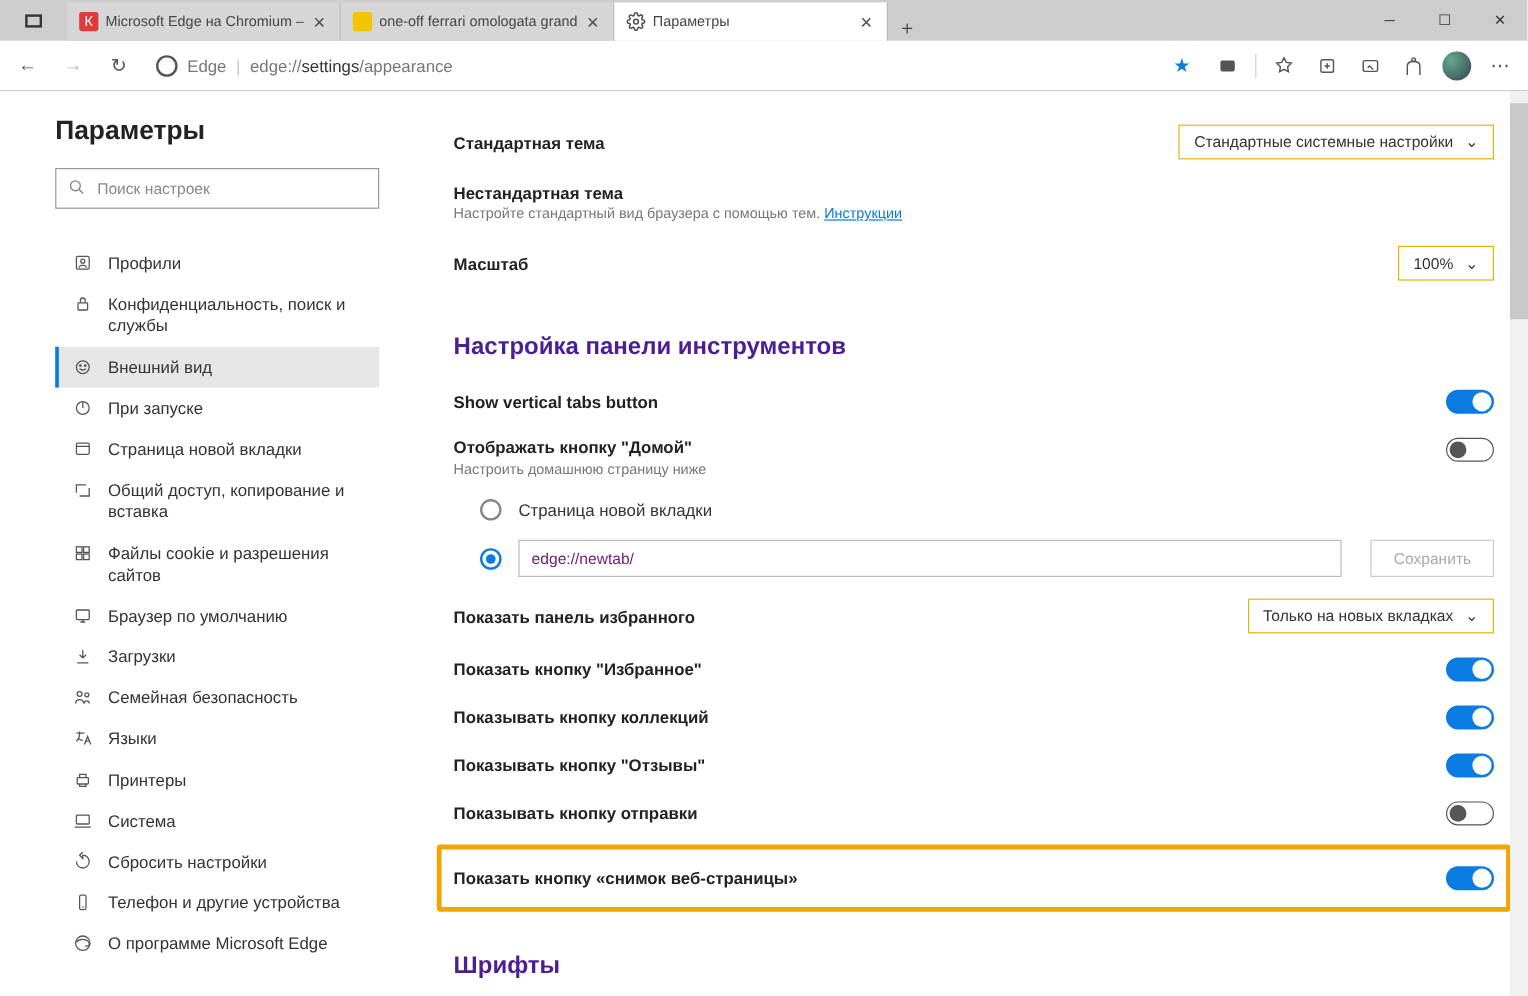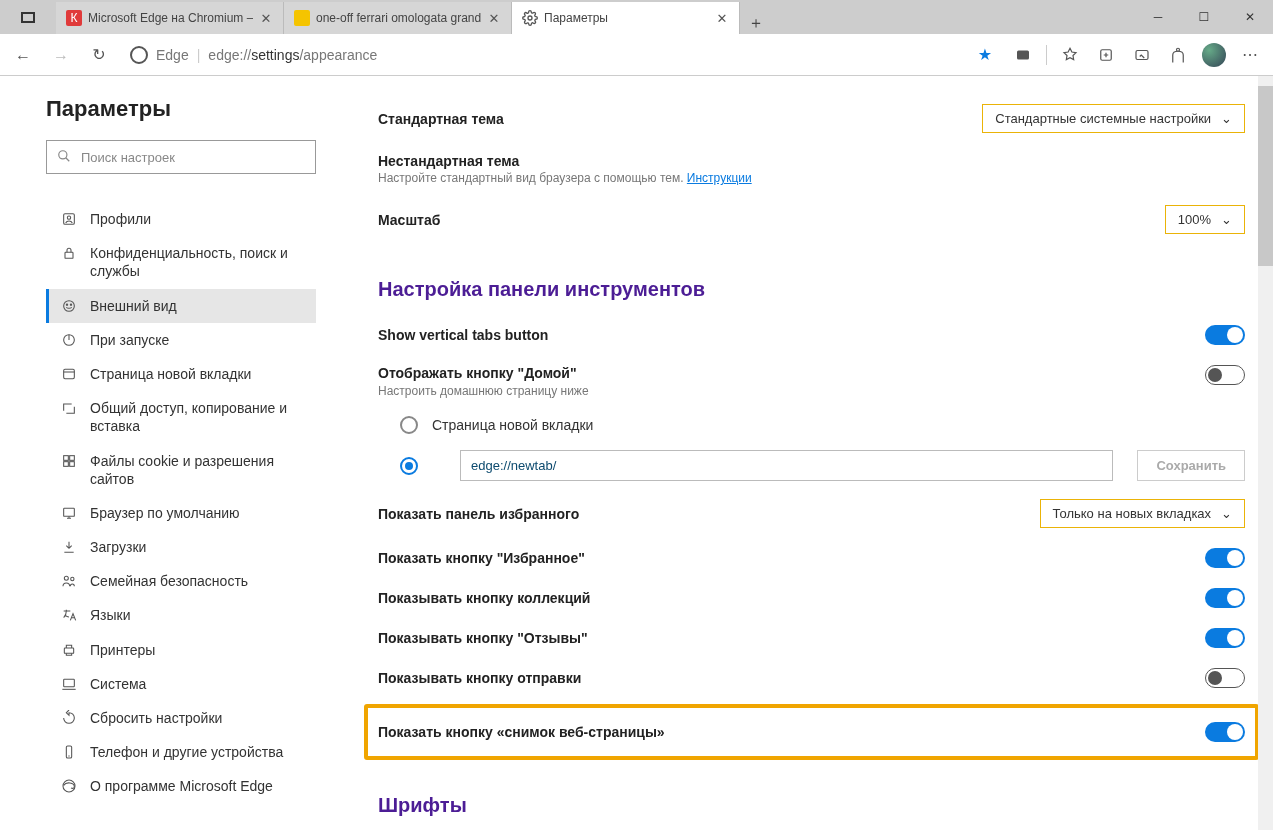--- a/index.html
+++ b/index.html
@@ -63,22 +63,22 @@
 .toggle { width: 40px; height: 20px; border-radius: 10px; position: relative; }
 .toggle.on { background: #0a7be0; }
 .toggle.on::after { content: ""; position: absolute; right: 2px; top: 2px; width: 16px; height: 16px; background: #fff; border-radius: 50%; }
 .toggle.off { background: #fff; border: 1px solid #555; }
 .toggle.off::after { content: ""; position: absolute; left: 2px; top: 2px; width: 14px; height: 14px; background: #555; border-radius: 50%; }
 .radio-group { padding-left: 22px; }
 .radio-row { display: flex; align-items: center; gap: 14px; padding: 8px 0; }
 .radio { width: 18px; height: 18px; border: 2px solid #888; border-radius: 50%; flex-shrink: 0; position: relative; }
 .radio.checked { border-color: #0a7be0; }
 .radio.checked::after { content: ""; position: absolute; inset: 3px; background: #0a7be0; border-radius: 50%; }
-.url-input { flex: 1; border: 1px solid #bbb; padding: 7px 10px; font-size: 13px; color: #0c4a6e; background: #fff; margin-left: 28px; }
-.save-btn { border: 1px solid #ccc; padding: 7px 18px; font-size: 13px; color: #aaa; background: #fff; margin-left: 10px; font-weight: bold; }
+.url-input { flex: 1; border: 1px solid #bbb; padding: 7px 10px; font-size: 13px; color: #701a75; background: #fff; }
+.save-btn { border: 1px solid #ccc; padding: 7px 18px; font-size: 13px; color: #aaa; background: #fff; margin-left: 10px; }
 .highlighted { border: 4px solid #f0a500; border-radius: 3px; padding: 14px 10px !important; margin: 6px -14px; }
 
 
 .vscroll { position: absolute; right: 0; top: 76px; bottom: 0; width: 15px; background: #f0f0f0; }
 .vscroll-thumb { position: absolute; top: 10px; width: 100%; height: 180px; background: #c8c8c8; }
 </style>
 </head>
 <body>
 
 <div class="title-bar">

